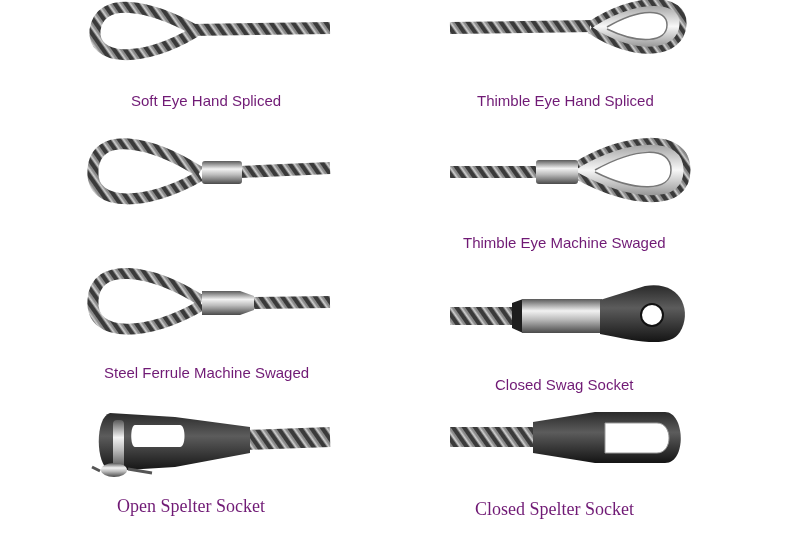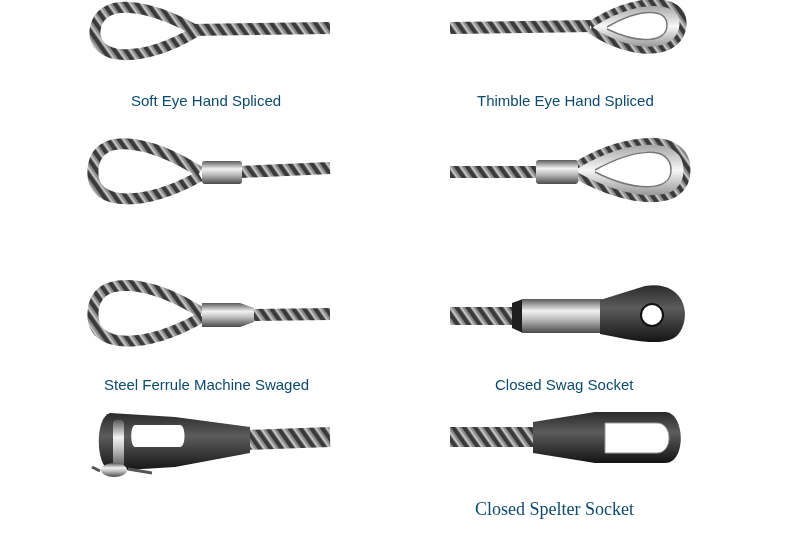--- a/index.html
+++ b/index.html
@@ -1,20 +1,20 @@
 <!DOCTYPE html>
 <html><head>
 <meta charset="utf-8">
 <style>
   html, body { margin: 0; padding: 0; background: #ffffff; }
   body { width: 790px; height: 541px; position: relative; overflow: hidden; }
   .cell { position: absolute; }
   .cell svg { position: absolute; left: 0; top: 0; overflow: visible; }
   .caption {
-    position: absolute; white-space: nowrap; color: #0c4a6e;
+    position: absolute; white-space: nowrap; color: #701a75;
     font-family: "Liberation Sans", sans-serif; font-size: 15px;
   }
   .caption.serif { font-family: "Liberation Serif", serif; font-size: 18px; }
 </style>
 </head>
 <body>
 
 <svg width="0" height="0" style="position:absolute">
   <defs>
     <pattern id="strand" width="9" height="9" patternUnits="userSpaceOnUse" patternTransform="rotate(-35)">
@@ -66,23 +66,24 @@
   </svg>
 </div>
 
 <div class="cell" style="left:395px;top:130px;width:395px;height:140px;">
   <svg width="395" height="140">
     <path d="M55,42 L145,42" stroke="url(#strand)" stroke-width="12" fill="none"></path>
     <path d="M180,36 C230,5 292,0 292,40 C292,80 235,75 180,45" fill="url(#thimble)" stroke="url(#strand)" stroke-width="7"></path>
     <path d="M200,40 C240,18 276,15 276,40 C276,62 240,62 200,42" fill="#ffffff" stroke="#777" stroke-width="1.5"></path>
     <rect x="141" y="30" width="42" height="24" rx="3" fill="url(#steel)"></rect>
   </svg>
+  <div class="caption" style="left:68px;top:104px;">Thimble Eye Machine Swaged</div>
 </div>
 
-<div class="cell" style="left:0;top:270px;width:395px;height:130px;">
+<div class="cell" style="left:0;top:258px;width:395px;height:130px;">
   <svg width="395" height="130">
     <path d="M202,43 C150,10 95,3 93,42 C90,82 150,78 202,47" fill="none" stroke="url(#strand)" stroke-width="11"></path>
     <path d="M250,45 L330,44" stroke="url(#strand)" stroke-width="12" fill="none"></path>
     <path d="M202,33 L240,33 L254,38 L254,52 L240,57 L202,57 Z" fill="url(#steel)"></path>
   </svg>
   <div class="caption" style="left:104px;top:106px;">Steel Ferrule Machine Swaged</div>
 </div>
 
 <div class="cell" style="left:395px;top:270px;width:395px;height:130px;">
   <svg width="395" height="130">
@@ -97,20 +98,21 @@
 
 <div class="cell" style="left:0;top:395px;width:395px;height:146px;">
   <svg width="395" height="146">
     <path d="M245,45 L330,42" stroke="url(#strand)" stroke-width="20" fill="none"></path>
     <path d="M110,18 L175,22 L250,32 L250,58 L175,72 L110,76 C95,70 95,22 110,18 Z" fill="url(#darkmetal)"></path>
     <path d="M135,30 L180,30 C186,30 186,52 180,52 L135,52 C130,52 130,30 135,30 Z" fill="#ffffff"></path>
     <rect x="113" y="25" width="11" height="50" rx="4" fill="url(#steel)"></rect>
     <ellipse cx="114" cy="75" rx="13" ry="7" fill="url(#steel)"></ellipse>
     <path d="M92,72 L100,76 M128,74 L152,78" stroke="#555" stroke-width="3"></path>
   </svg>
+  <div class="caption serif" style="left:117px;top:101px;">Open Spelter Socket</div>
 </div>
 
 <div class="cell" style="left:395px;top:395px;width:395px;height:146px;">
   <svg width="395" height="146">
     <path d="M55,42 L145,42" stroke="url(#strand)" stroke-width="20" fill="none"></path>
     <path d="M138,27 L200,17 L208,17 L208,68 L200,68 L138,58 Z" fill="url(#darkmetal)"></path>
     <path d="M205,17 L270,17 C290,17 292,68 270,68 L205,68 Z" fill="url(#darkmetal)"></path>
     <path d="M210,28 L262,28 C278,28 278,58 262,58 L210,58 Z" fill="#ffffff" stroke="#999" stroke-width="1"></path>
   </svg>
   <div class="caption serif" style="left:80px;top:104px;">Closed Spelter Socket</div>

